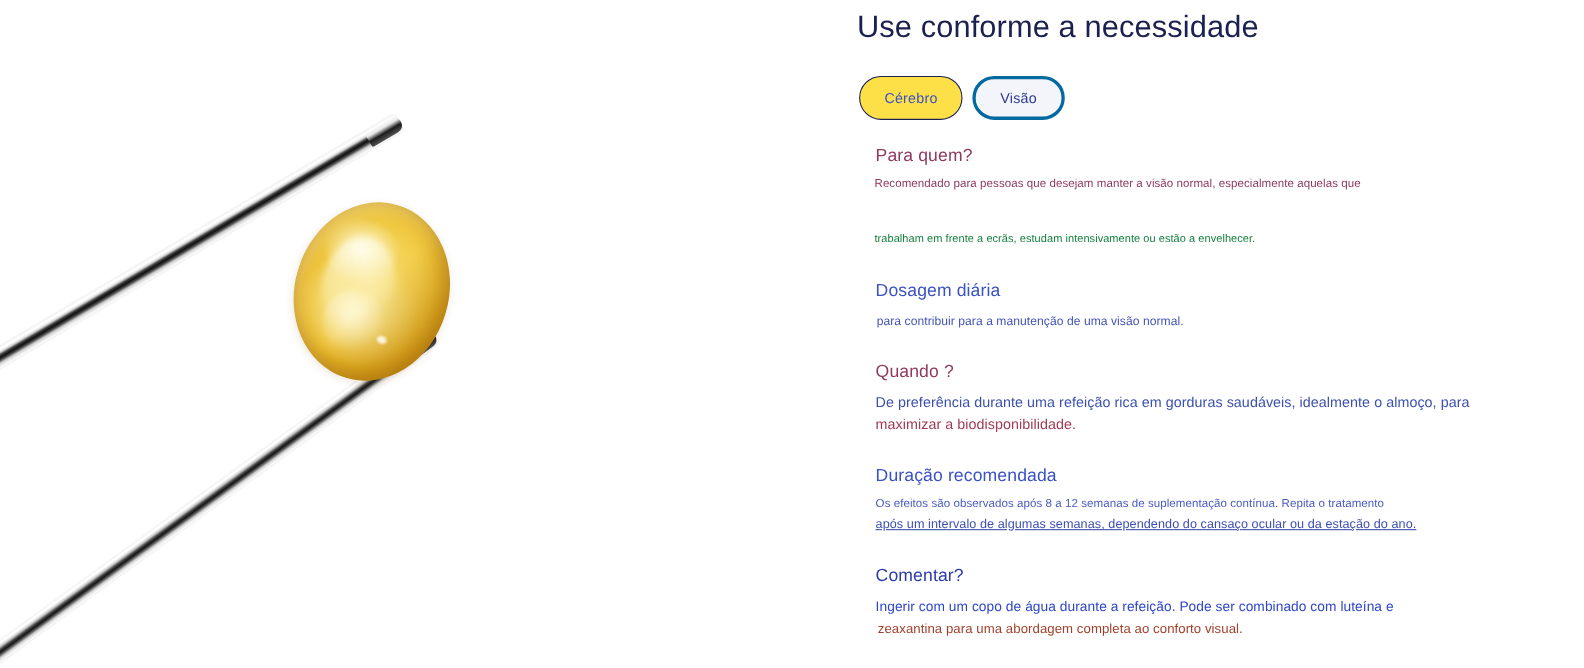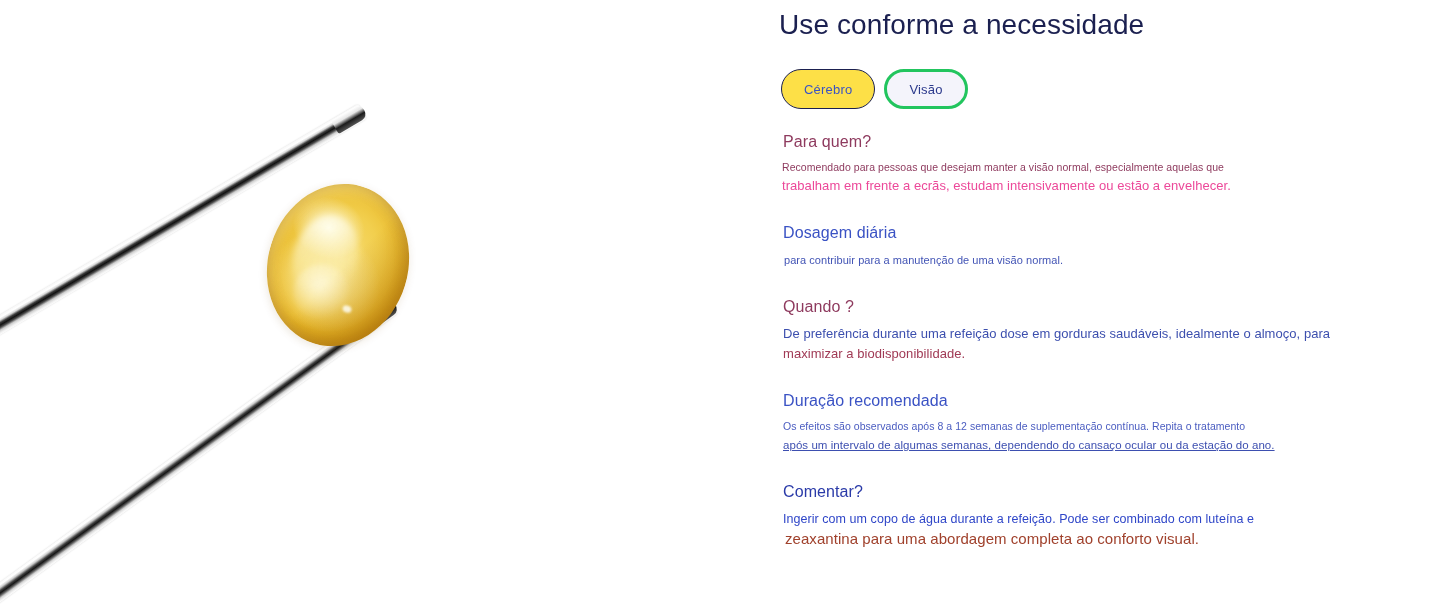--- a/index.html
+++ b/index.html
@@ -135,65 +135,65 @@
     letter-spacing:.2px;
     white-space:nowrap;
     cursor:pointer;
   }
   .tab-brain{
     border:1.5px solid #1b2050;
     color:#3a52c4;
     min-width:90px;
   }
   .tab-vision{
-    border:3px solid #22c55e;
+    border:3px solid #0369a1;
     background:#f4f4fb;
     color:#2c3a8c;
     min-width:70px;
   }
   .tab-cardio{
     border:1.5px solid #2a2f58;
     color:#8e3556;
     min-width:152px;
   }
 
-  .sections{position:absolute;left:3px;top:132px;width:560px;}
+  .sections{position:absolute;left:16px;top:132px;width:560px;}
   .section{margin-bottom:27px;}
   .section:last-child{margin-bottom:0;}
   .sec-title{
     font-size:16px;line-height:20px;
     font-weight:400;
     margin:0 0 7px 1px;
     letter-spacing:.1px;
   }
   .sec-line{
     display:block;
     white-space:nowrap;
   }
 
   
   .t-maroon{color:#8e3a5e;}
   .t-blue{color:#3a52c4;}
   .t-navy{color:#2a3aa8;}
 
   
   .l1-a{font-size:10.5px;line-height:16px;color:#8e3a5e;letter-spacing:.05px;}
-  .l1-b{font-size:13px;line-height:21px;color:#ec4899;letter-spacing:.05px;}
+  .l1-b{font-size:10px;line-height:21px;color:#15803d;letter-spacing:.05px;margin-top:32px;}
 
   .l2-a{font-size:11px;line-height:16px;color:#3a52c4;letter-spacing:.05px;margin-left:1px;}
   .l2-b{font-size:11px;line-height:20px;color:#4254b5;letter-spacing:.05px;margin-left:2px;}
 
   .l3-a{font-size:13px;line-height:20px;color:#3c4fae;letter-spacing:.05px;margin-left:1px;}
   .l3-b{font-size:13px;line-height:20px;color:#a03a55;letter-spacing:.05px;margin-left:1px;}
 
   .l4-a{font-size:10.5px;line-height:17px;color:#4a5cc0;letter-spacing:.05px;margin-left:1px;}
   .l4-b{font-size:11.5px;line-height:20px;color:#3d4fb0;letter-spacing:.05px;margin-left:1px;text-decoration:underline;}
 
   .l5-a{font-size:12.5px;line-height:20px;color:#2f46c8;letter-spacing:.05px;margin-left:1px;}
-  .l5-b{font-size:15px;line-height:20px;color:#a0412c;letter-spacing:.05px;margin-left:3px;}
+  .l5-b{font-size:12px;line-height:20px;color:#a0412c;letter-spacing:.05px;margin-left:3px;}
 </style>
 </head>
 <body>
 
 <div id="root">
 
   <div class="photo-pane">
     <div class="photo-stage">
 
       <div class="tweezer tweezer-upper">
@@ -235,21 +235,21 @@
         <span class="sec-line l1-b">trabalham em frente a ecrãs, estudam intensivamente ou estão a envelhecer.</span>
       </div>
 
       <div class="section">
         <div class="sec-title t-blue">Dosagem diária</div>
         <span class="sec-line l2-b">para contribuir para a manutenção de uma visão normal.</span>
       </div>
 
       <div class="section">
         <div class="sec-title t-maroon">Quando ?</div>
-        <span class="sec-line l3-a">De preferência durante uma refeição dose em gorduras saudáveis, idealmente o almoço, para</span>
+        <span class="sec-line l3-a">De preferência durante uma refeição rica em gorduras saudáveis, idealmente o almoço, para</span>
         <span class="sec-line l3-b">maximizar a biodisponibilidade.</span>
       </div>
 
       <div class="section">
         <div class="sec-title t-blue">Duração recomendada</div>
         <span class="sec-line l4-a">Os efeitos são observados após 8 a 12 semanas de suplementação contínua. Repita o tratamento</span>
         <span class="sec-line l4-b">após um intervalo de algumas semanas, dependendo do cansaço ocular ou da estação do ano.</span>
       </div>
 
       <div class="section">

